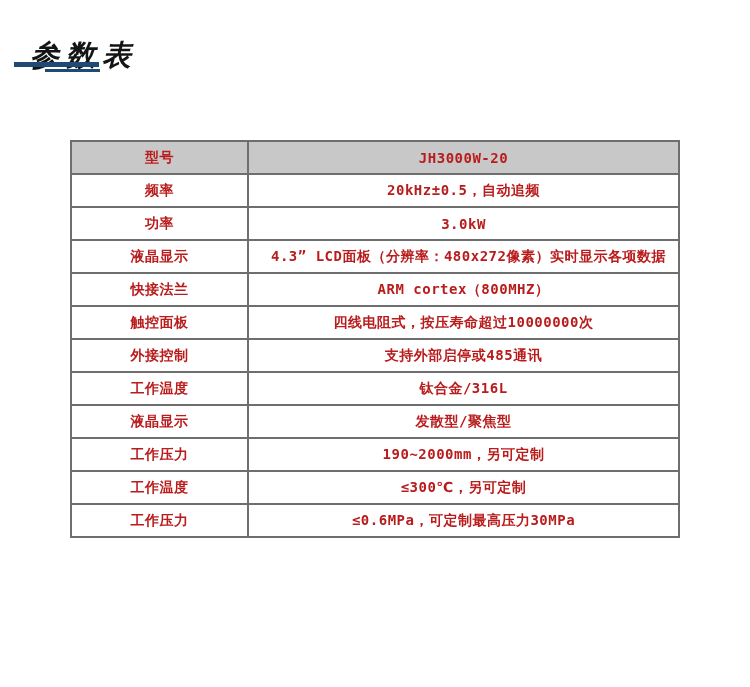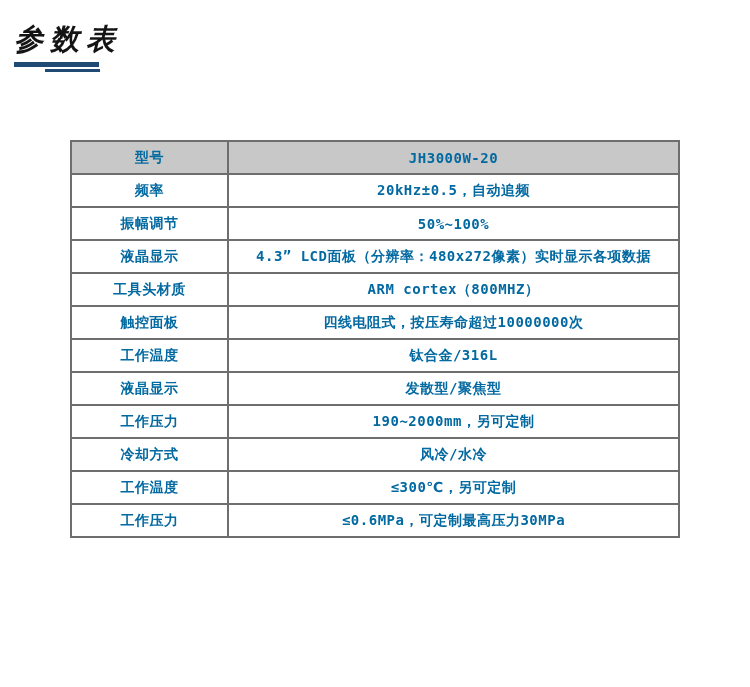--- a/index.html
+++ b/index.html
@@ -15,21 +15,21 @@
     background: #ffffff;
     overflow: hidden;
   }
   .title-wrap {
     position: absolute;
     left: 14px;
     top: 20px;
     width: 200px;
   }
   .title {
-    margin: 0;
+    margin: 16px;
     font-family: "DejaVu Serif", serif;
     font-style: italic;
     font-weight: bold;
     font-size: 29px;
     letter-spacing: 7px;
     color: var(--title-text, #141414);
     white-space: nowrap;
   }
   .underline {
     position: absolute;
@@ -52,27 +52,27 @@
     left: 70px;
     top: 140px;
     width: 610px;
     border-collapse: collapse;
     table-layout: fixed;
   }
   .spec-table th,
   .spec-table td {
     border: 2px solid var(--table-border, #6e6e6e);
     height: 31px;
-    padding: 0 12px;
+    padding: 0 22px;
     text-align: center;
     vertical-align: middle;
     font-family: "DejaVu Sans Mono", "DejaVu Sans", sans-serif;
     font-size: 14px;
     font-weight: bold;
-    color: #0369a1;
+    color: #b91c1c;
     letter-spacing: 0.5px;
     white-space: nowrap;
     overflow: hidden;
   }
   .spec-table .label-cell {
     width: 131px;
   }
   .spec-table thead th {
     background: var(--header-bg, #c8c8c8);
   }
@@ -95,62 +95,62 @@
         <th class="value-cell">JH3000W-20</th>
       </tr>
     </thead>
     <tbody>
 
   <tr>
     <td class="label-cell">频率</td>
     <td class="value-cell">20kHz±0.5，自动追频</td>
   </tr>
 
+  <tr>
+    <td class="label-cell">功率</td>
+    <td class="value-cell">3.0kW</td>
+  </tr>
 
-  <tr>
-    <td class="label-cell">振幅调节</td>
-    <td class="value-cell">50%~100%</td>
-  </tr>
 
   <tr>
     <td class="label-cell">液晶显示</td>
     <td class="value-cell">4.3” LCD面板（分辨率：480x272像素）实时显示各项数据</td>
   </tr>
 
   <tr>
-    <td class="label-cell">工具头材质</td>
+    <td class="label-cell">快接法兰</td>
     <td class="value-cell">ARM cortex（800MHZ）</td>
   </tr>
 
   <tr>
     <td class="label-cell">触控面板</td>
     <td class="value-cell">四线电阻式，按压寿命超过10000000次</td>
   </tr>
 
+  <tr>
+    <td class="label-cell">外接控制</td>
+    <td class="value-cell">支持外部启停或485通讯</td>
+  </tr>
 
   <tr>
     <td class="label-cell">工作温度</td>
     <td class="value-cell">钛合金/316L</td>
   </tr>
 
   <tr>
     <td class="label-cell">液晶显示</td>
     <td class="value-cell">发散型/聚焦型</td>
   </tr>
 
   <tr>
     <td class="label-cell">工作压力</td>
     <td class="value-cell">190~2000mm，另可定制</td>
   </tr>
 
 
-  <tr>
-    <td class="label-cell">冷却方式</td>
-    <td class="value-cell">风冷/水冷</td>
-  </tr>
 
   <tr>
     <td class="label-cell">工作温度</td>
     <td class="value-cell">≤300℃，另可定制</td>
   </tr>
 
   <tr>
     <td class="label-cell">工作压力</td>
     <td class="value-cell">≤0.6MPa，可定制最高压力30MPa</td>
   </tr>

